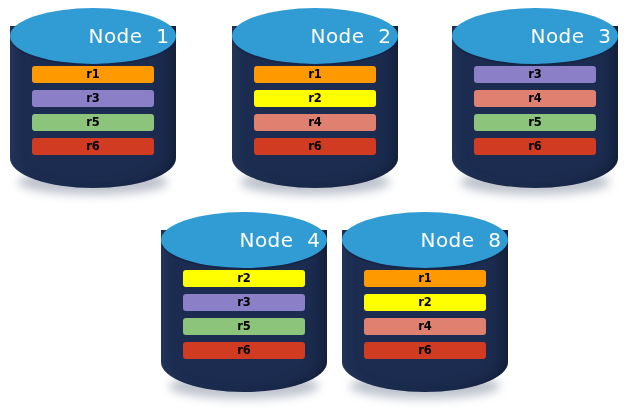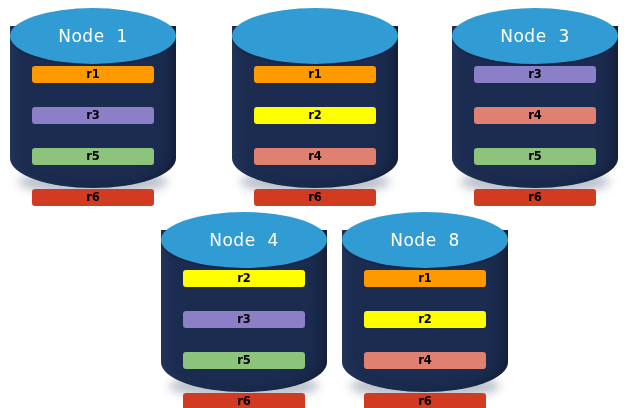--- a/index.html
+++ b/index.html
@@ -70,35 +70,36 @@
     position: absolute;
     left: 0;
     top: 0;
     width: 166px;
     height: 56px;
     display: flex;
     align-items: center;
     justify-content: center;
     z-index: 4;
     color: #ffffff;
-    font-size: 17px;
+    font-size: 20px;
     letter-spacing: 0.5px;
     white-space: pre;
     pointer-events: none;
+    padding-left: 36px;
   }
 
   .replicas {
     position: absolute;
     left: 0;
     top: 58px;
     width: 166px;
     z-index: 5;
     display: flex;
     flex-direction: column;
-    gap: 24px;
+    gap: 7px;
     align-items: center;
   }
 
   .replica {
     width: 122px;
     height: 17px;
     border-radius: 3px;
     display: flex;
     align-items: center;
     justify-content: center;
@@ -121,20 +122,21 @@
         <div class="replica" style="background: rgb(255, 153, 0); color: rgb(0, 0, 0);">r1</div>
         <div class="replica" style="background: rgb(139, 127, 199); color: rgb(0, 0, 0);">r3</div>
         <div class="replica" style="background: rgb(140, 196, 124); color: rgb(0, 0, 0);">r5</div>
         <div class="replica" style="background: rgb(208, 59, 34); color: rgb(0, 0, 0);">r6</div>
       </div>
     </div>
     <div class="node" style="left: 232px; top: 8px;">
       <div class="node-shadow"></div>
       <div class="cyl-body" style="background: rgb(27, 44, 80);"></div>
       <div class="cyl-top" style="background: rgb(49, 155, 212);"></div>
+      <div class="node-title" style="color: rgb(255, 255, 255);">Node  2</div>
       <div class="replicas">
         <div class="replica" style="background: rgb(255, 153, 0); color: rgb(0, 0, 0);">r1</div>
         <div class="replica" style="background: rgb(255, 255, 0); color: rgb(0, 0, 0);">r2</div>
         <div class="replica" style="background: rgb(224, 128, 112); color: rgb(0, 0, 0);">r4</div>
         <div class="replica" style="background: rgb(208, 59, 34); color: rgb(0, 0, 0);">r6</div>
       </div>
     </div>
     <div class="node" style="left: 452px; top: 8px;">
       <div class="node-shadow"></div>
       <div class="cyl-body" style="background: rgb(27, 44, 80);"></div>

